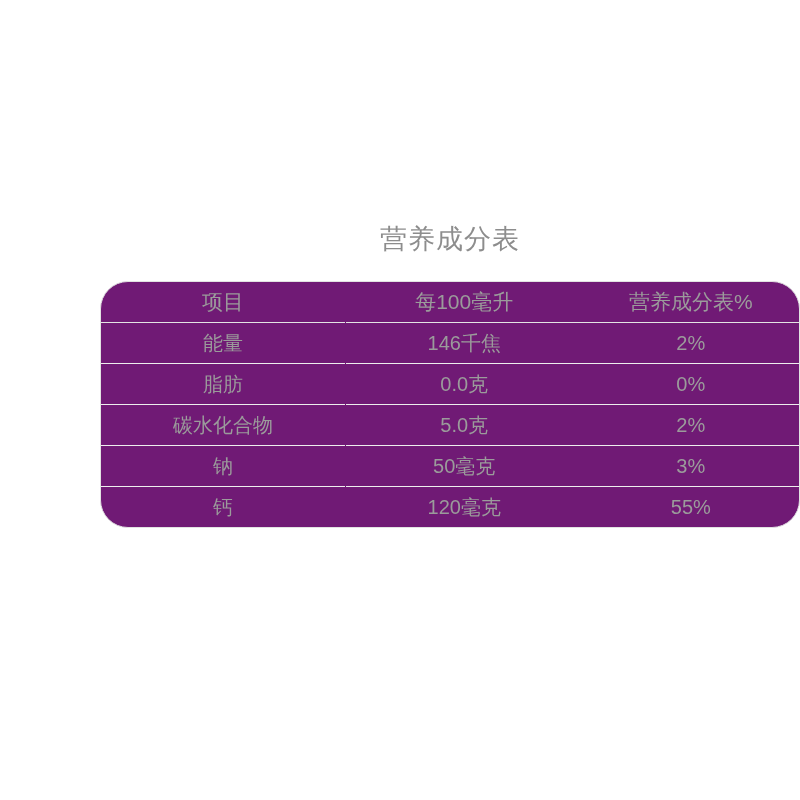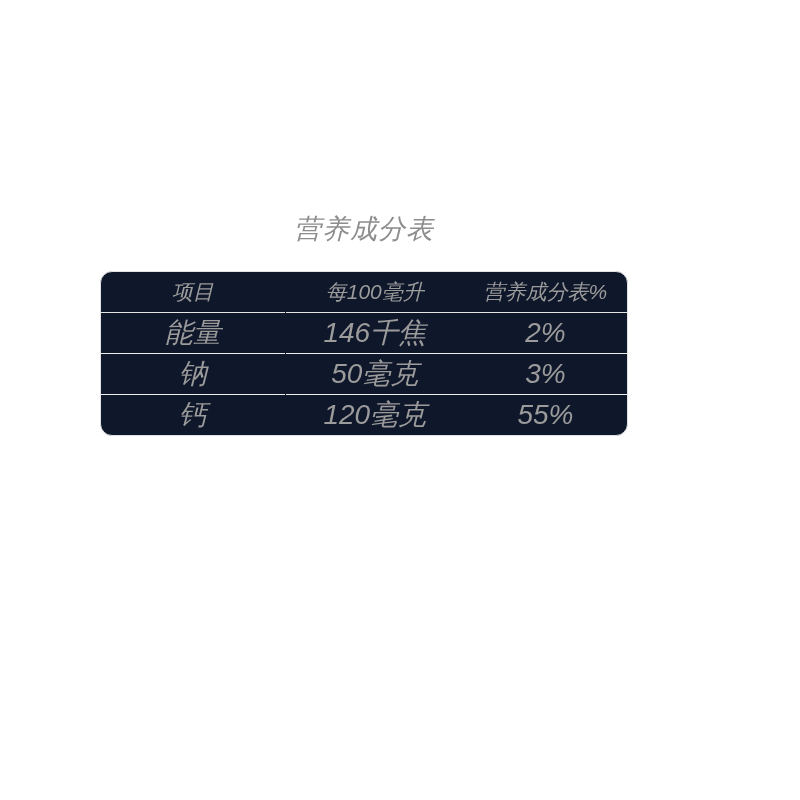--- a/index.html
+++ b/index.html
@@ -17,39 +17,38 @@
   .page {
     position: relative;
     width: 800px;
     height: 800px;
     box-sizing: border-box;
   }
 
   .nutrition-card {
     position: absolute;
     left: 100px;
-    top: 211px;
-    width: 528px;
-    font-style: italic;
+    top: 221px;
+    width: 700px;
   }
 
   .card-title {
     text-align: center;
     font-size: 27px;
     color: #8d8d8d;
     letter-spacing: 1px;
     margin-bottom: 24px;
     font-weight: 500;
   }
 
   .table-wrap {
     border: 1px solid #e2e2e2;
-    border-radius: 12px;
+    border-radius: 28px;
     overflow: hidden;
-    background: #0f172a;
+    background: #701a75;
   }
 
   table.nutrition-table {
     width: 100%;
     border-collapse: collapse;
     table-layout: fixed;
   }
 
   table.nutrition-table th,
   table.nutrition-table td {
@@ -73,21 +72,21 @@
   }
 
   tbody tr {
     border-bottom: 1px solid #eeeeee;
   }
   tbody tr:last-child {
     border-bottom: none;
   }
 
   tbody td {
-    font-size: 28px;
+    font-size: 20px;
     height: 40px;
     color: #9e9e9e;
   }
 
   
   col.c1 { width: 35%; }
   col.c2 { width: 34%; }
   col.c3 { width: 31%; }
 
   
@@ -119,20 +118,30 @@
             <th>营养成分表%</th>
           </tr>
         </thead>
         <tbody>
           <tr>
             <td>能量</td>
             <td>146千焦</td>
             <td>2%</td>
           </tr>
           <tr>
+            <td>脂肪</td>
+            <td>0.0克</td>
+            <td>0%</td>
+          </tr>
+          <tr>
+            <td>碳水化合物</td>
+            <td>5.0克</td>
+            <td>2%</td>
+          </tr>
+          <tr>
             <td>钠</td>
             <td>50毫克</td>
             <td>3%</td>
           </tr>
           <tr>
             <td>钙</td>
             <td>120毫克</td>
             <td>55%</td>
           </tr>
         </tbody>

